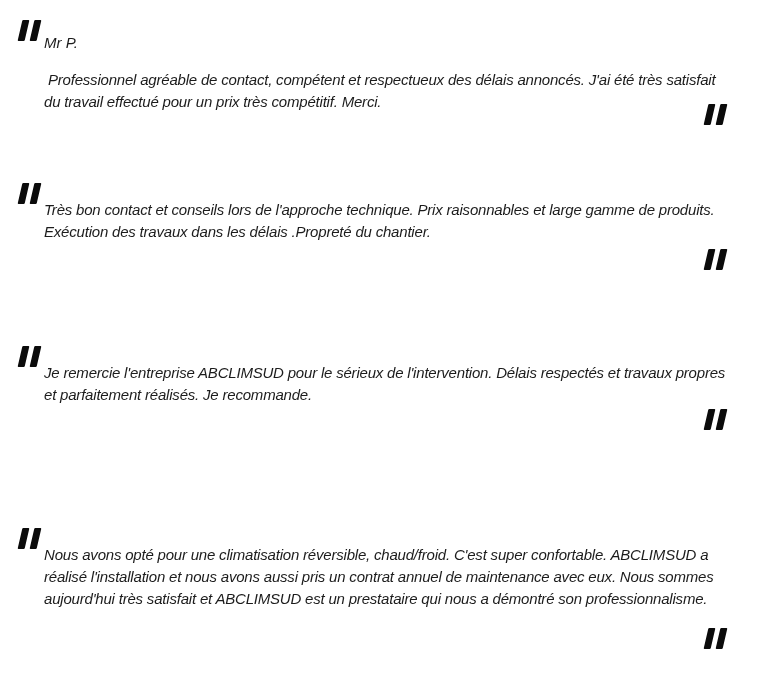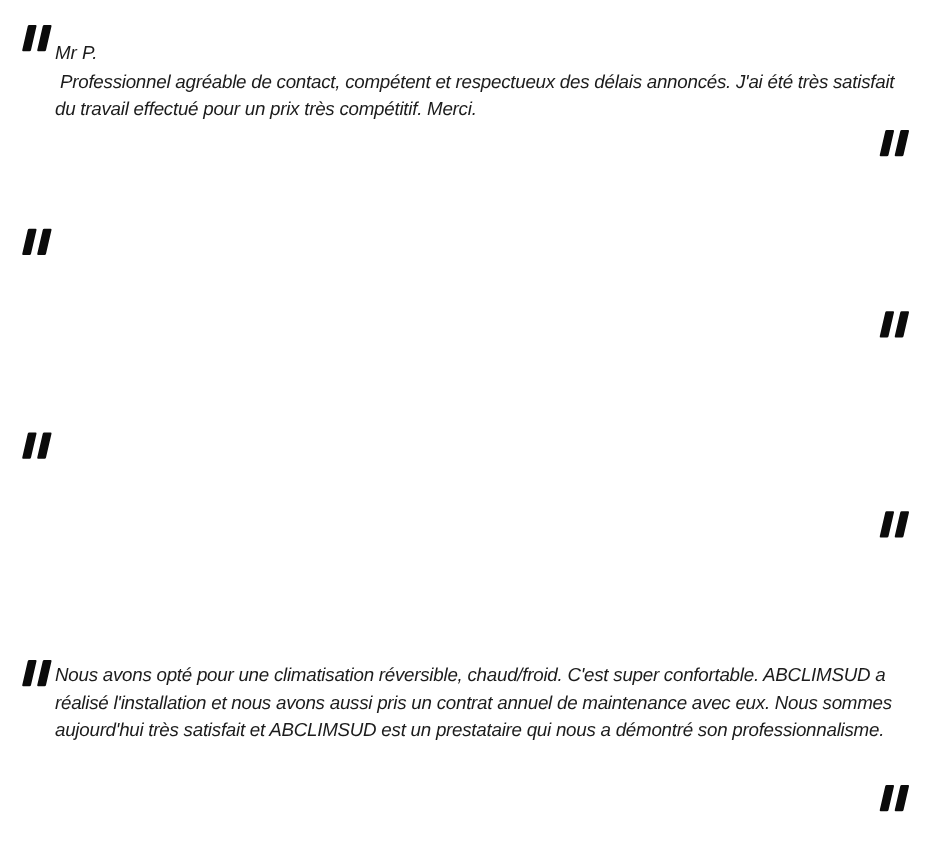--- a/index.html
+++ b/index.html
@@ -50,21 +50,21 @@
     margin: 0 24px 0 44px;
     color: #1c1c1c;
     font-style: italic;
   }
   .author {
     padding-top: 13px;
     font-size: 15px;
     line-height: 20px;
   }
   .quote-text {
-    margin-top: 2px;
+    margin-top: 16px;
     font-size: 15px;
     line-height: 22px;
     letter-spacing: -0.2px;
     white-space: pre-wrap;
   }
 </style>
 </head>
 <body>
 
 <div class="page">
@@ -83,33 +83,35 @@
         <i></i>
       </span>
   </section>
 
   <section class="testimonial t2">
     <span class="qmark open-quote">
         <i></i>
         <i></i>
       </span>
     <div class="content">
+      <p class="quote-text">Très bon contact et conseils lors de l'approche technique. Prix raisonnables et large gamme de produits. Exécution des travaux dans les délais .Propreté du chantier.</p>
     </div>
     <span class="qmark close-quote">
         <i></i>
         <i></i>
       </span>
   </section>
 
   <section class="testimonial t3">
     <span class="qmark open-quote">
         <i></i>
         <i></i>
       </span>
     <div class="content">
+      <p class="quote-text">Je remercie l'entreprise ABCLIMSUD pour le sérieux de l'intervention. Délais respectés et travaux propres et parfaitement réalisés. Je recommande.</p>
     </div>
     <span class="qmark close-quote">
         <i></i>
         <i></i>
       </span>
   </section>
 
   <section class="testimonial t4">
     <span class="qmark open-quote">
         <i></i>

